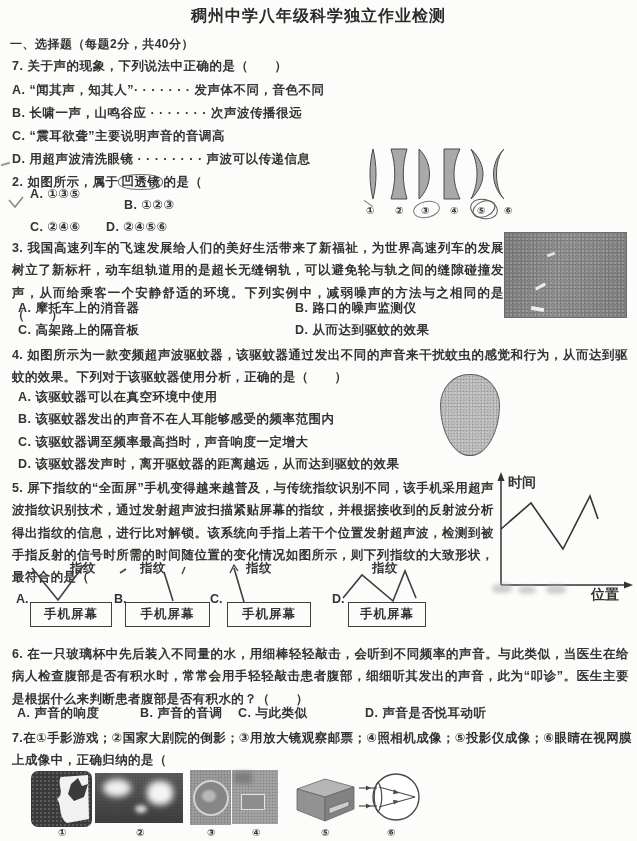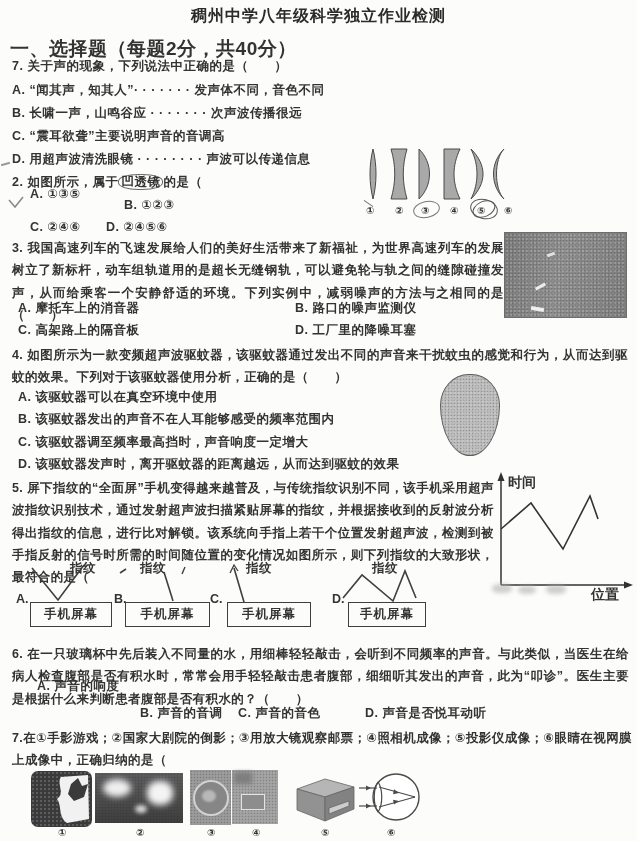--- a/index.html
+++ b/index.html
@@ -1,21 +1,21 @@
 <!DOCTYPE html>
 <html><head>
 <meta charset="utf-8">
 <style>
   html,body{margin:0;padding:0;}
   body{width:637px;height:841px;position:relative;background:#fcfcfb;
        font-family:"Liberation Sans","DejaVu Sans",sans-serif;color:#333;overflow:hidden;}
   .t{position:absolute;white-space:nowrap;font-weight:bold;font-size:12.5px;letter-spacing:.5px;color:#333;}
   .p{position:absolute;font-weight:bold;font-size:12.5px;letter-spacing:.4px;line-height:22.3px;text-align:justify;color:#333;}
   .title{left:0;right:0;top:6px;text-align:center;font-size:16px;letter-spacing:1px;color:#2b2b2b;}
-  .sec{left:10px;top:36px;font-size:19px;}
+  .sec{left:10px;top:36px;font-size:12px;}
   .small{font-size:10px;}
   .circleword{border:1.5px solid #6b6b6b;border-radius:45%;padding:0 2px;}
   .photo{position:absolute;box-sizing:border-box;}
   .grain{position:absolute;inset:0;background-image:radial-gradient(circle,rgba(40,40,40,.5) .6px,transparent 1.1px);background-size:3px 3px;opacity:.55;}
   .grain2{position:absolute;inset:0;background-image:radial-gradient(circle,rgba(255,255,255,.6) .5px,transparent 1px);background-size:4px 4px;opacity:.5;}
   .fp{position:absolute;width:110px;height:70px;}
   .fp .lbl{position:absolute;left:2px;top:30px;font-weight:bold;font-size:12.5px;}
   .fp .cap{position:absolute;top:-2px;font-weight:bold;font-size:12.5px;letter-spacing:.5px;}
   .fp .scr{position:absolute;top:40px;height:23px;border:1.5px solid #3f3f3f;
            font-weight:bold;font-size:12.5px;text-align:center;line-height:23px;letter-spacing:1px;}
@@ -74,21 +74,21 @@
   <div class="photo" style="left:504px;top:232px;width:123px;height:86px;border:1px solid #6d6d6d;background:linear-gradient(100deg,#7b7b7b 0%,#8e8e8e 45%,#7e7e7e 100%);">
     <div class="grain"></div>
     <div class="grain2"></div>
     <div style="position:absolute;left:30px;top:52px;width:11px;height:3px;background:#ececec;transform:rotate(-28deg);"></div>
     <div style="position:absolute;left:42px;top:20px;width:8px;height:3px;background:#e2e2e2;transform:rotate(-20deg);"></div>
     <div style="position:absolute;left:26px;top:74px;width:13px;height:4px;background:#efefef;transform:rotate(10deg);"></div>
   </div>
   <div class="t" style="left:18px;top:300px;">A. 摩托车上的消音器</div>
   <div class="t" style="left:295px;top:300px;">B. 路口的噪声监测仪</div>
   <div class="t" style="left:18px;top:322px;">C. 高架路上的隔音板</div>
-  <div class="t" style="left:295px;top:322px;">D. 工厂里的降噪耳塞</div>
+  <div class="t" style="left:295px;top:322px;">D. 从而达到驱蚊的效果</div>
 
   <div class="p" style="left:12px;top:344px;width:616px;">4. 如图所示为一款变频超声波驱蚊器，该驱蚊器通过发出不同的声音来干扰蚊虫的感觉和行为，从而达到驱蚊的效果。下列对于该驱蚊器使用分析，正确的是（　　）</div>
   <div class="photo" style="left:440px;top:374px;width:60px;height:82px;border:1.5px solid #5e5e5e;background:#bdbdbd;border-radius:48% 48% 50% 50% / 38% 38% 62% 62%;">
     <div class="grain" style="border-radius:inherit;"></div>
     <div class="grain2" style="border-radius:inherit;"></div>
   </div>
   <div class="t" style="left:18px;top:389px;">A. 该驱蚊器可以在真空环境中使用</div>
   <div class="t" style="left:18px;top:411px;">B. 该驱蚊器发出的声音不在人耳能够感受的频率范围内</div>
   <div class="t" style="left:18px;top:434px;">C. 该驱蚊器调至频率最高挡时，声音响度一定增大</div>
   <div class="t" style="left:18px;top:456px;">D. 该驱蚊器发声时，离开驱蚊器的距离越远，从而达到驱蚊的效果</div>
@@ -137,23 +137,23 @@
   <div class="fp" style="left:330px;top:562px;">
     <div class="lbl">D.</div>
     <div class="cap" style="left:42px;">指纹</div>
     <svg style="left:0;top:2px;" width="92" height="38" viewBox="0 0 92 38">
       <polyline points="13,34 32,11 63,37 75,7 86,34" fill="none" stroke="#3f3f3f" stroke-width="1.6"></polyline>
     </svg>
     <div class="scr" style="left:18px;width:76px;">手机屏幕</div>
   </div>
 
   <div class="p" style="left:12px;top:643px;width:617px;">6. 在一只玻璃杯中先后装入不同量的水，用细棒轻轻敲击，会听到不同频率的声音。与此类似，当医生在给病人检查腹部是否有积水时，常常会用手轻轻敲击患者腹部，细细听其发出的声音，此为“叩诊”。医生主要是根据什么来判断患者腹部是否有积水的？（　　）</div>
-  <div class="t" style="left:17px;top:678px;margin-left:20px;">A. 声音的响度</div>
+  <div class="t" style="left:17px;top:705px;">A. 声音的响度</div>
   <div class="t" style="left:140px;top:705px;">B. 声音的音调</div>
-  <div class="t" style="left:238px;top:705px;">C. 声音的音色</div>
+  <div class="t" style="left:238px;top:705px;">C. 与此类似</div>
   <div class="t" style="left:365px;top:705px;">D. 声音是否悦耳动听</div>
 
   <div class="p" style="left:12px;top:727px;width:620px;">7.在①手影游戏；②国家大剧院的倒影；③用放大镜观察邮票；④照相机成像；⑤投影仪成像；⑥眼睛在视网膜上成像中，正确归纳的是（</div>
 
   <div class="photo" style="left:31px;top:771px;width:61px;height:56px;background:#3a3a3a;border-radius:7px;">
     <div class="grain2" style="border-radius:7px;"></div>
     <svg style="left:0;top:0;" width="61" height="56" viewBox="0 0 61 56">
       <path d="M30 6 L57 4 L58 48 L36 52 C27 46 31 34 26 28 C35 22 25 13 30 6 Z" fill="#f1f1f1"></path>
       <path d="M40 13 L47 7 L51 15 L57 13 L53 26 L43 30 L37 23 Z" fill="#3a3a3a"></path>
     </svg>

